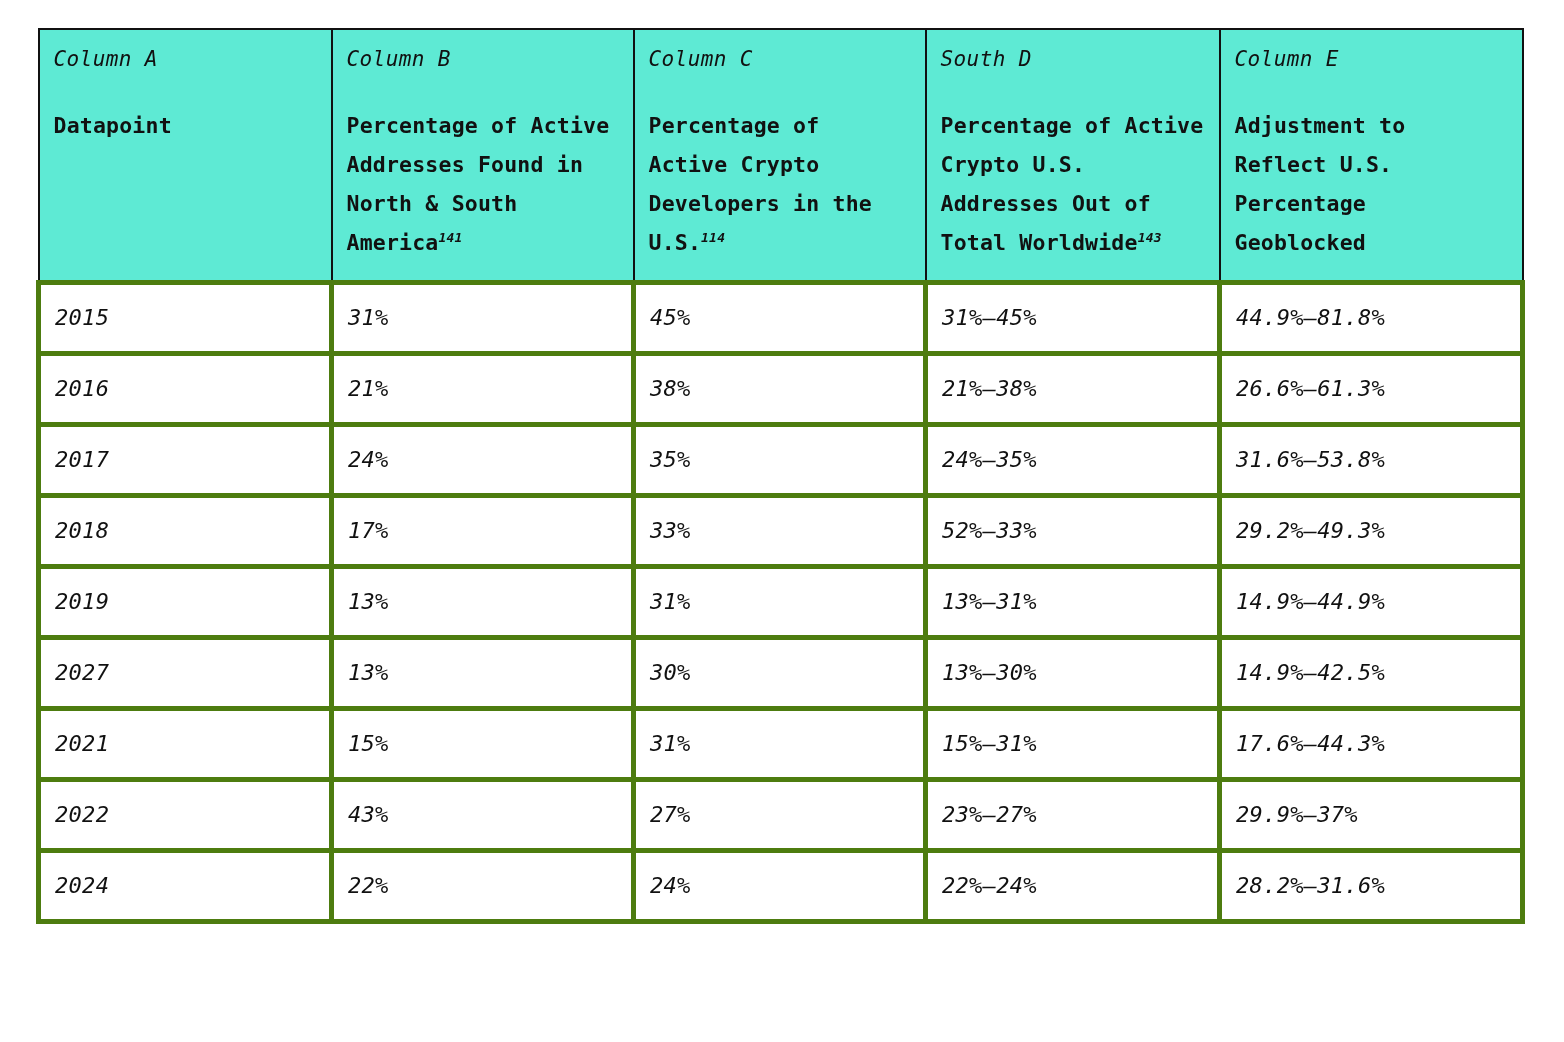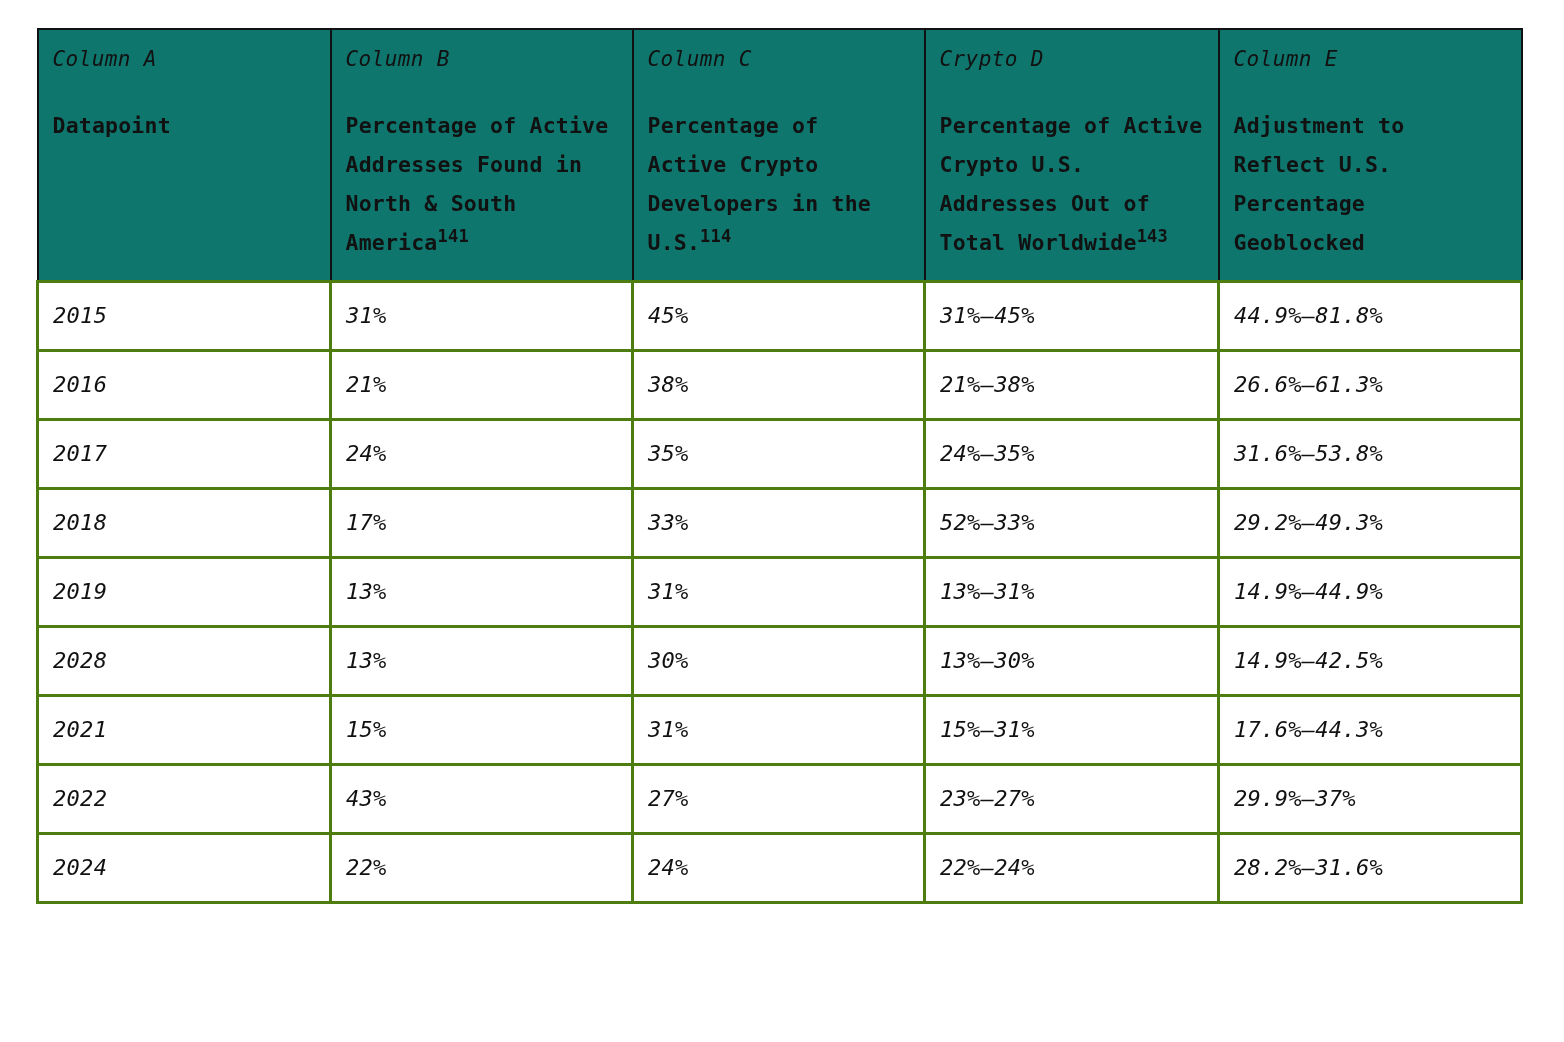--- a/index.html
+++ b/index.html
@@ -24,21 +24,21 @@
     table-layout: fixed;
     border: 2px solid #111111;
   }
   table.data-table col.c-a { width: 293px; }
   table.data-table col.c-b { width: 302px; }
   table.data-table col.c-c { width: 292px; }
   table.data-table col.c-d { width: 294px; }
   table.data-table col.c-e { width: 303px; }
 
   thead th {
-    background: #0f766e;
+    background: #5eead4;
     border: 2px solid #111111;
     vertical-align: top;
     padding: 16px 14px 18px 14px;
     text-align: left;
     font-weight: normal;
   }
   .col-tag {
     font-style: italic;
     font-size: 21px;
     line-height: 26px;
@@ -47,26 +47,27 @@
     margin-bottom: 34px;
   }
   .col-title {
     font-weight: bold;
     font-size: 21.5px;
     line-height: 39px;
     letter-spacing: 0.2px;
     display: block;
   }
   .col-title sup {
-    font-size: 17px;
+    font-size: 13px;
     line-height: 0;
     vertical-align: super;
+    font-style: italic;
   }
   tbody td {
-    border: 3px solid #4d7c0f;
+    border: 5px solid #4d7c0f;
     padding: 16px 14px 16px 14px;
     font-style: italic;
     font-size: 22px;
     line-height: 28px;
     letter-spacing: 0.3px;
     height: 34px;
     vertical-align: middle;
     background: #ffffff;
   }
 </style>
@@ -90,21 +91,21 @@
         </th>
         <th>
           <span class="col-tag">Column B</span>
           <span class="col-title"><span>Percentage of Active Addresses Found in North &amp; South America</span><sup>141</sup></span>
         </th>
         <th>
           <span class="col-tag">Column C</span>
           <span class="col-title"><span>Percentage of Active Crypto Developers in the U.S.</span><sup>114</sup></span>
         </th>
         <th>
-          <span class="col-tag">Crypto D</span>
+          <span class="col-tag">South D</span>
           <span class="col-title"><span>Percentage of Active Crypto U.S. Addresses Out of Total Worldwide</span><sup>143</sup></span>
         </th>
         <th>
           <span class="col-tag">Column E</span>
           <span class="col-title"><span>Adjustment to Reflect U.S. Percentage Geoblocked</span></span>
         </th>
       </tr>
     </thead>
     <tbody>
       <tr>
@@ -136,21 +137,21 @@
         <td>29.2%–49.3%</td>
       </tr>
       <tr>
         <td>2019</td>
         <td>13%</td>
         <td>31%</td>
         <td>13%–31%</td>
         <td>14.9%–44.9%</td>
       </tr>
       <tr>
-        <td>2028</td>
+        <td>2027</td>
         <td>13%</td>
         <td>30%</td>
         <td>13%–30%</td>
         <td>14.9%–42.5%</td>
       </tr>
       <tr>
         <td>2021</td>
         <td>15%</td>
         <td>31%</td>
         <td>15%–31%</td>

